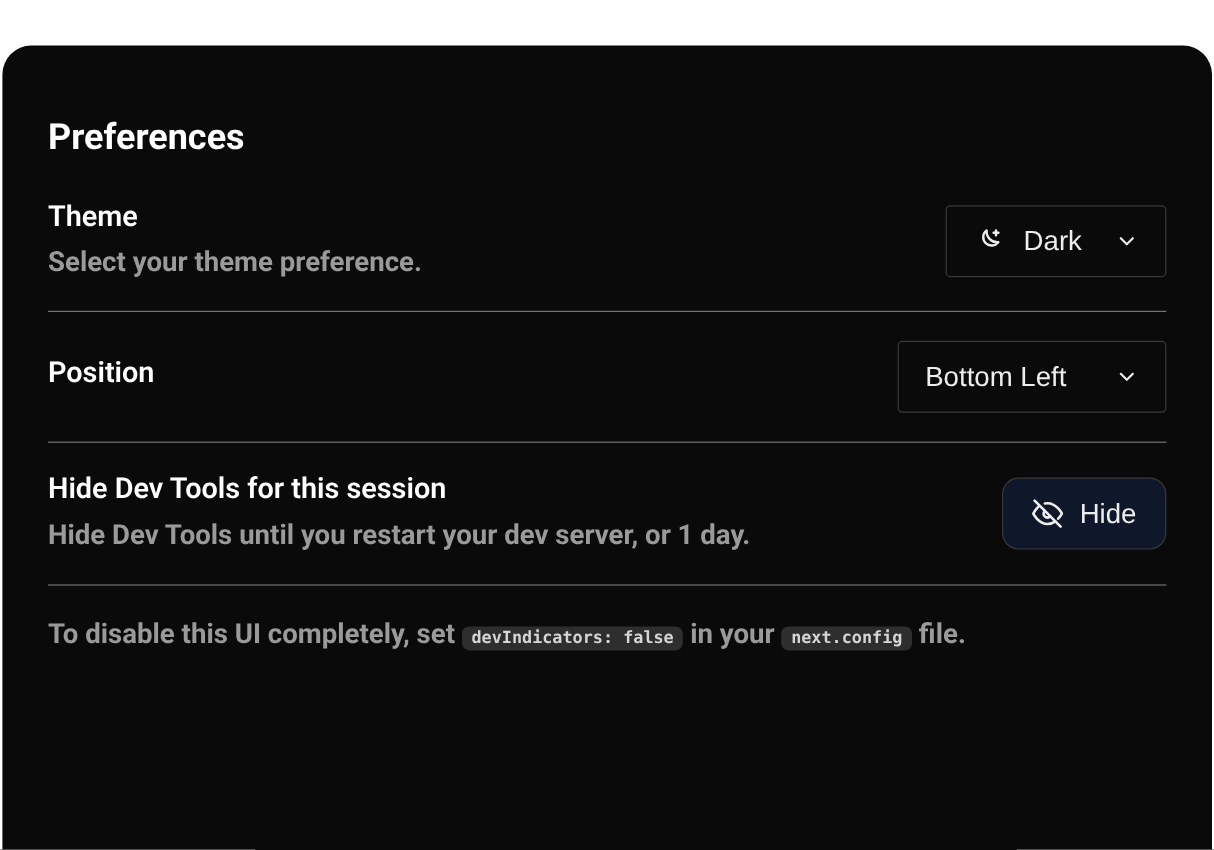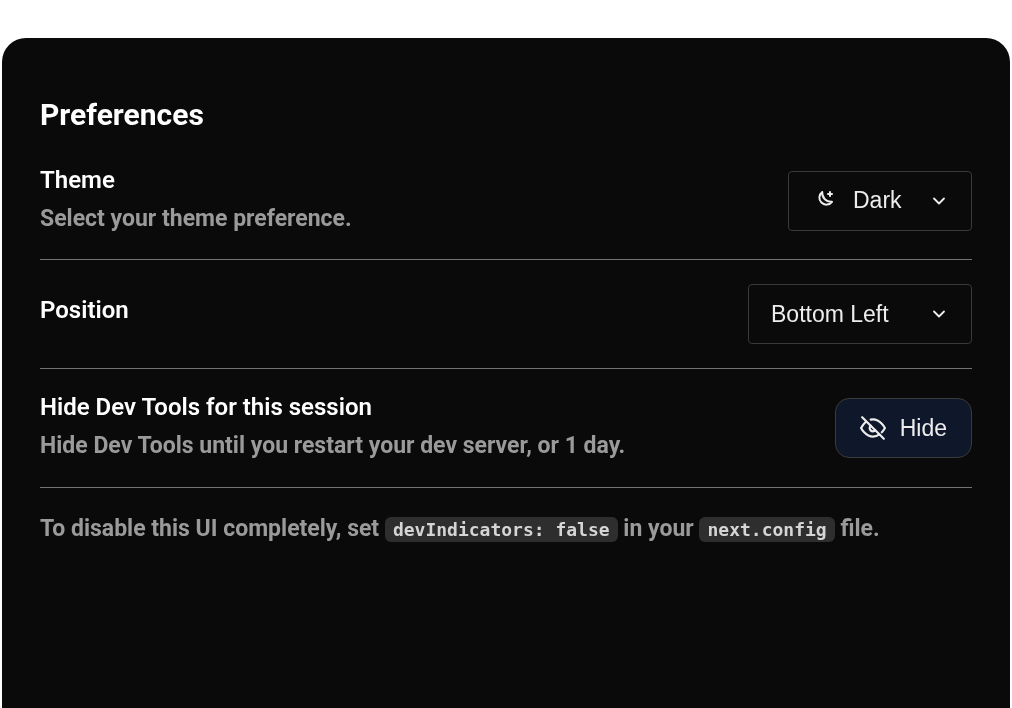--- a/index.html
+++ b/index.html
@@ -58,21 +58,21 @@
       font-weight: 700;
       color: #9a9a9a;
       line-height: 1.45;
     }
     .row-sub code {
       font-family: ui-monospace, "SF Mono", Menlo, Monaco, Consolas, monospace;
       background: #2e2e2e;
       color: #d5d5d5;
       padding: 2px 8px;
       border-radius: 6px;
-      font-size: 18px;
+      font-size: 14px;
     }
     .control {
       flex-shrink: 0;
     }
     .select-btn {
       display: inline-flex;
       align-items: center;
       gap: 18px;
       background: #0a0a0a;
       border: 1px solid #3a3a3a;

